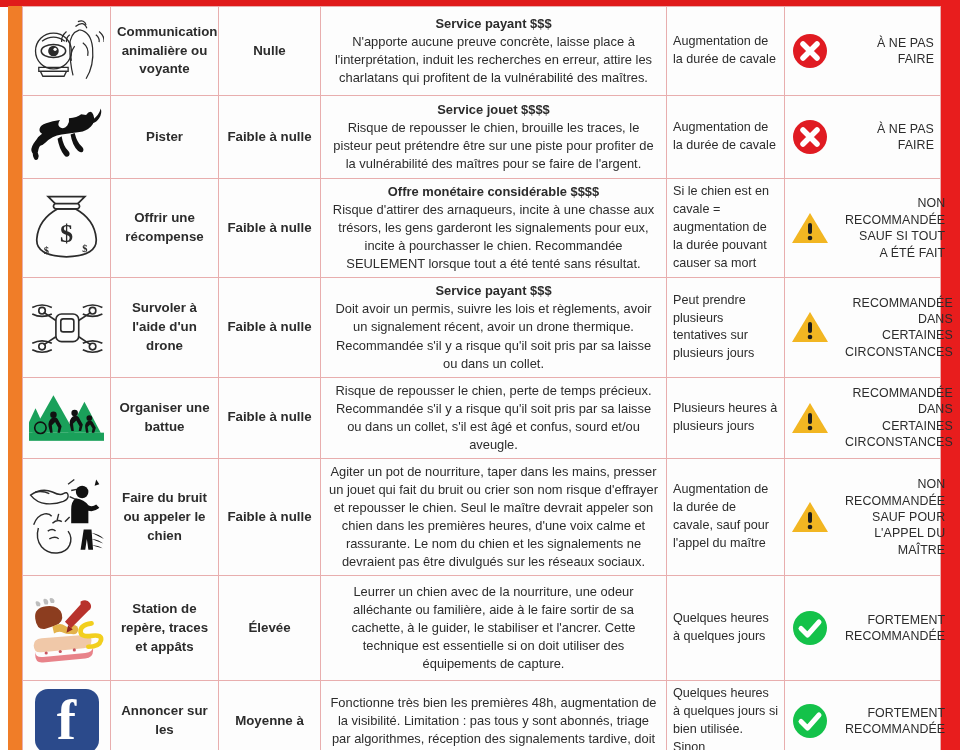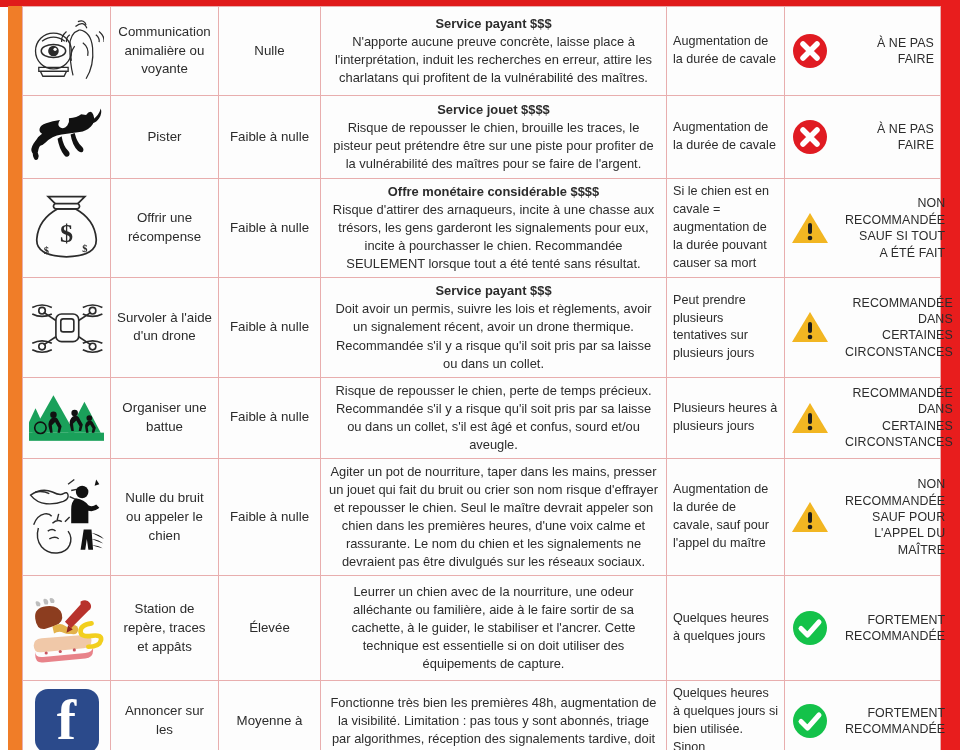--- a/index.html
+++ b/index.html
@@ -42,21 +42,21 @@
     color: #2c2c2c;
   }
   .c-icon   { width: 88px; padding: 2px; }
   .c-name   { width: 108px; }
   .c-eff    { width: 102px; }
   .c-desc   { width: 346px; margin-top: 21px; }
   .c-dur    { width: 118px; }
   .c-reco   { width: 156px; padding-left: 2px; padding-right: 10px; }
 
   .cell-center {
-    text-align: center; font-size: 13.3px; line-height: 1.42;
+    text-align: center; font-size: 13.3px; line-height: 1.42; font-weight: bold;
   }
   .cell-desc {
     text-align: center; font-size: 12.9px; line-height: 1.40;
     padding-left: 10px; padding-right: 10px;
   }
   .cell-dur {
     font-size: 12.6px; line-height: 1.42;
   }
   .reco-wrap {
     display: flex; align-items: center; justify-content: flex-start; gap: 16px;
@@ -331,21 +331,21 @@
           <circle cx="68" cy="20" r="8"></circle>
           <path d="M60 28 q-6 4 -6 14 l0 18 h22 l0 -16 q8 2 14 -4 l-4 -4 q-5 4 -10 1 q-5 -7 -16 -9z"></path>
           <path d="M86 4 l4 6 l-6 2z"></path>
           <path d="M60 10 l-6 -6 M66 6 l-1 -6 M76 8 l5 -6"></path>
           <path d="M70 68 l10 0 l2 26 l-6 0 l-2 -14 l-2 14 l-6 0z"></path>
           <path d="M80 72 q10 2 16 8 M80 80 q10 1 15 6 M80 88 q9 0 14 4"></path>
         </g>
       </svg>
             </div>
           </td>
-          <td class="c-name cell-center">Nulle du bruit ou appeler le chien</td>
+          <td class="c-name cell-center">Faire du bruit ou appeler le chien</td>
           <td class="c-eff cell-center">Faible à nulle</td>
           <td class="c-desc cell-desc">
             <div>Agiter un pot de nourriture, taper dans les mains, presser un jouet qui fait du bruit ou crier son nom risque d'effrayer et repousser le chien. Seul le maître devrait appeler son chien dans les premières heures, d'une voix calme et rassurante. Le nom du chien et les signalements ne devraient pas être divulgués sur les réseaux sociaux.</div>
           </td>
           <td class="c-dur cell-dur">Augmentation de la durée de cavale, sauf pour l'appel du maître</td>
           <td class="c-reco">
             <div class="reco-wrap">
               <div class="status">
                 <svg width="38" height="34" viewBox="0 0 38 34">
       <path d="M19 2 L37 32 H1 Z" fill="#f2b622"></path>

